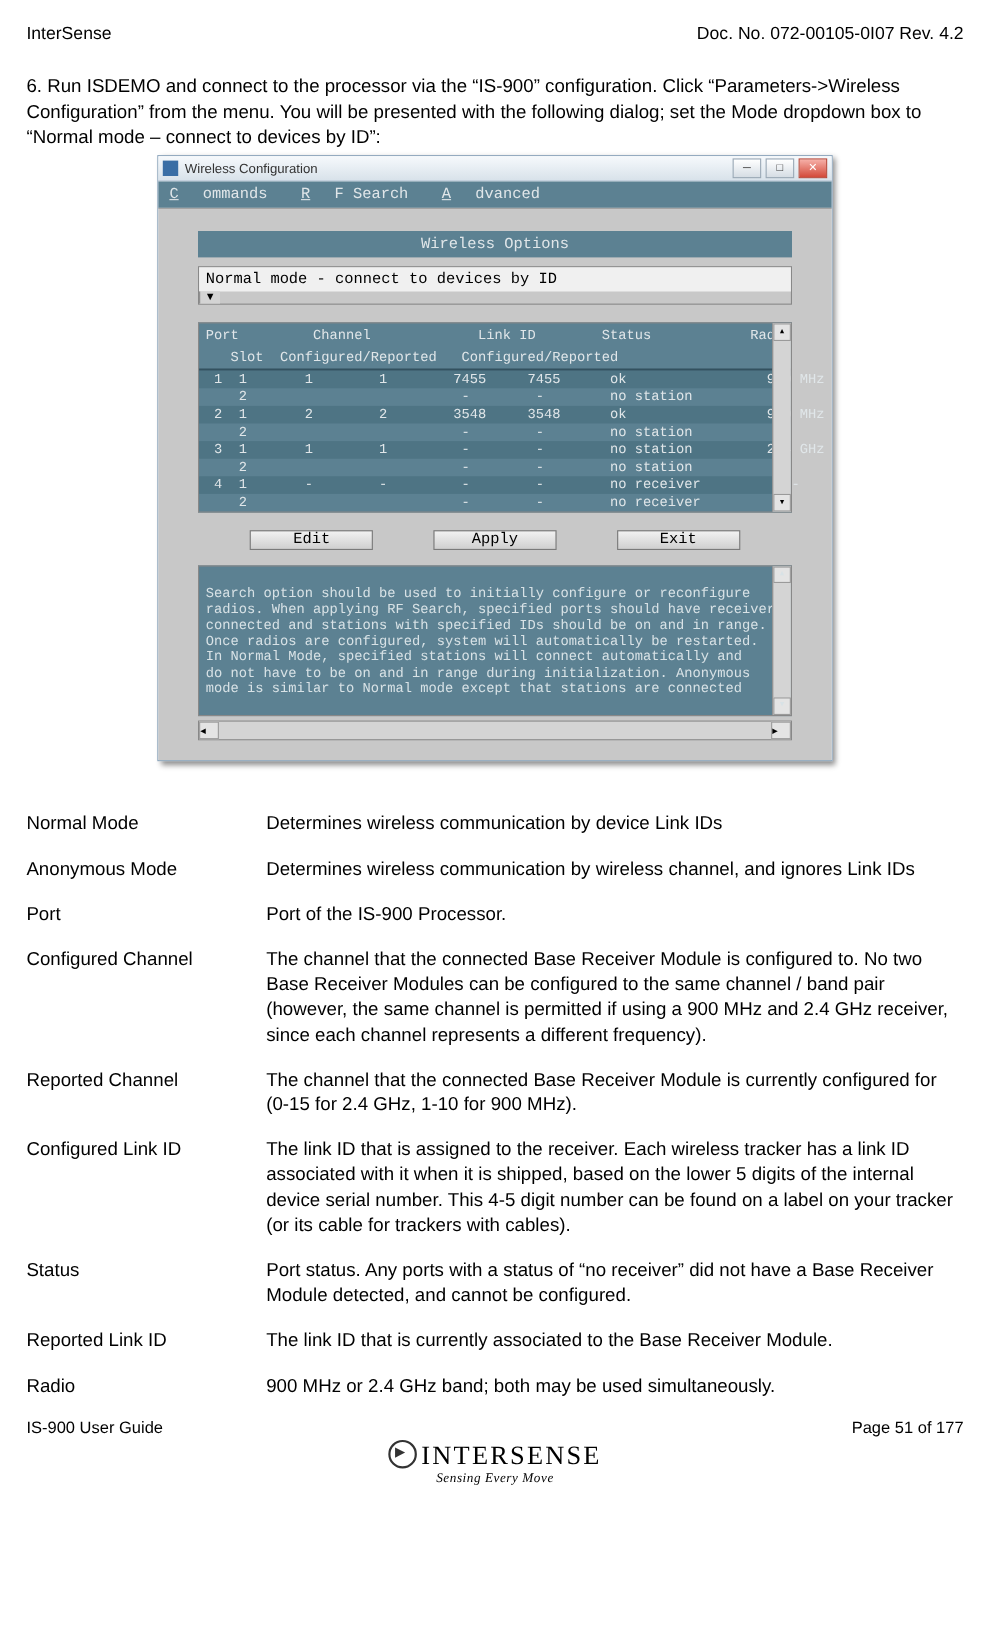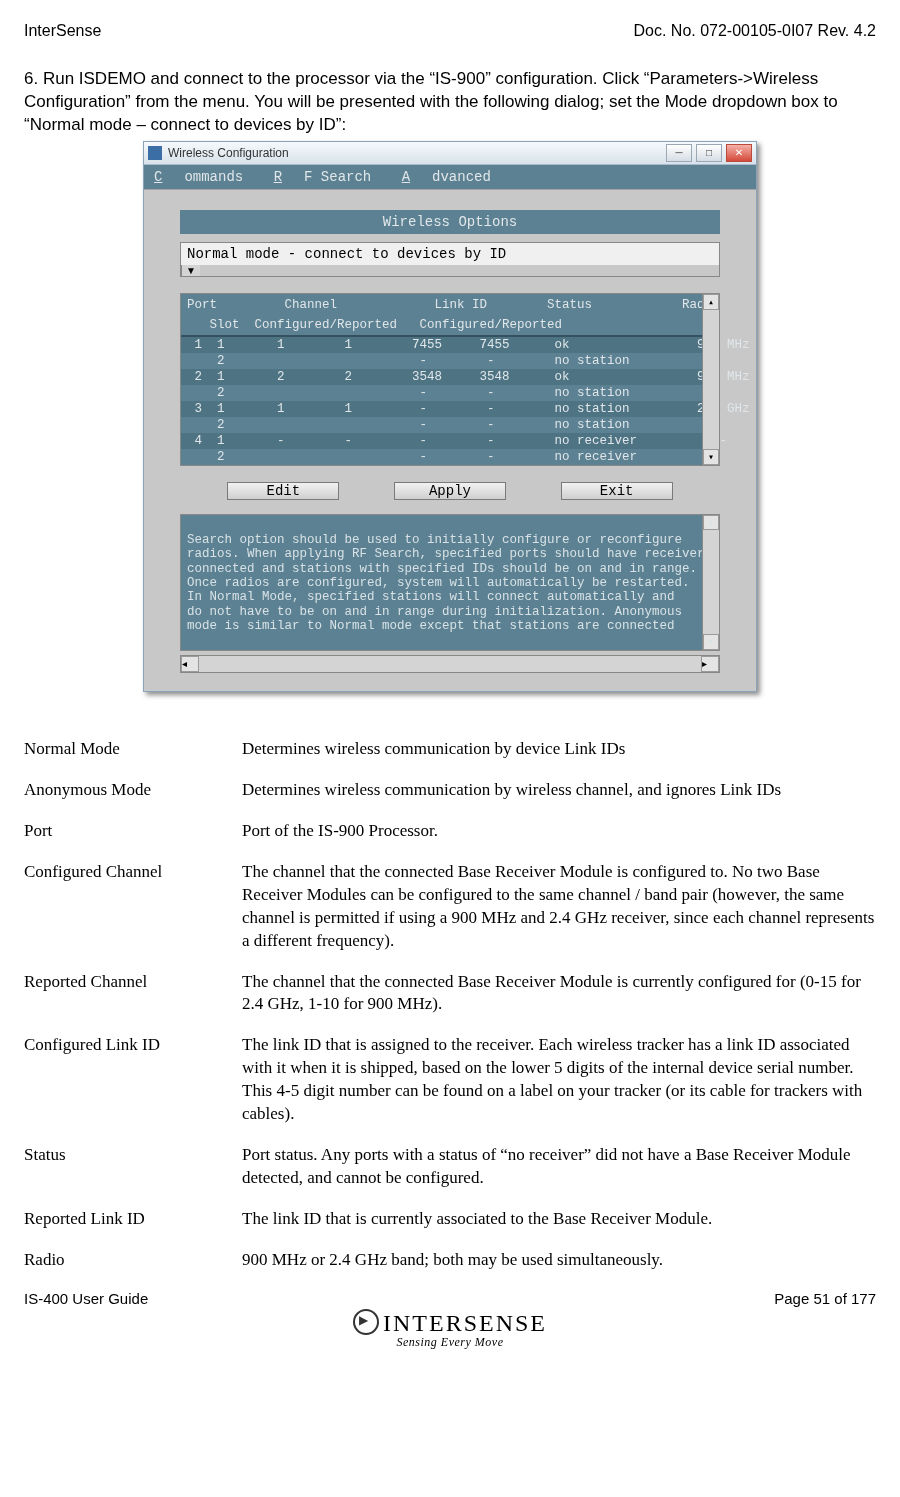--- a/index.html
+++ b/index.html
@@ -178,21 +178,21 @@
     position: absolute;
     right: 0; top: 0; bottom: 0;
     width: 16px;
     background: #d4d4d4;
     border-left: 1px solid #888;
     display: flex; flex-direction: column; justify-content: space-between;
     font-size: 10px;
     text-align: center;
   }
   
-  .defs { margin-top: 10px; font-family: Liberation Serif, serif; }
+  .defs { margin-top: 10px; }
   .def-row {
     display: flex;
     margin-bottom: 18px;
     line-height: 1.35;
   }
   .def-term {
     width: 218px;
     flex-shrink: 0;
   }
   .def-desc {
@@ -350,21 +350,21 @@
     <div class="def-term">Reported Link ID</div>
     <div class="def-desc">The link ID that is currently associated to the Base Receiver Module.</div>
   </div>
   <div class="def-row">
     <div class="def-term">Radio</div>
     <div class="def-desc">900 MHz or 2.4 GHz band; both may be used simultaneously.</div>
   </div>
 </div>
 
 <div class="footer-row">
-  <div>IS-400 User Guide</div>
+  <div>IS-900 User Guide</div>
   <div>Page 51 of 177</div>
 </div>
 <div class="logo-row">
   <div class="logo">
     <div class="logo-main"><span class="logo-i"></span><span>INTERSENSE</span></div>
     <div class="logo-sub">Sensing Every Move</div>
   </div>
 </div>
 
 </body></html>

